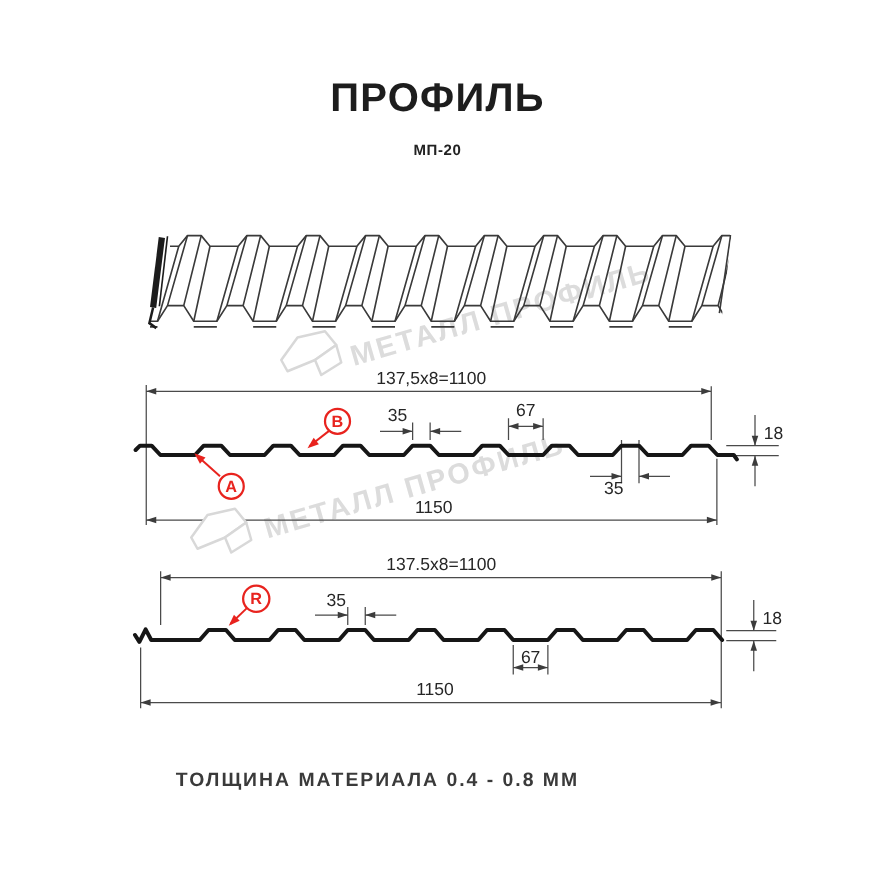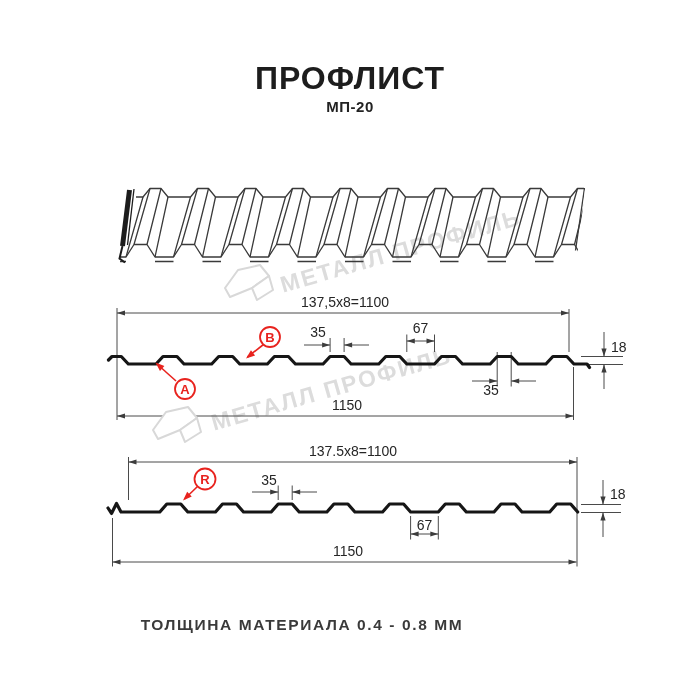--- a/index.html
+++ b/index.html
@@ -6,22 +6,22 @@
     --accent-red:#e8231e;
     --line-dark:#161616;
     --line-mid:#3c3c3c;
     --watermark-gray:#dcdcdc;
   }
   html,body{margin:0;padding:0;background:#fff;}
   #page{position:relative;width:700px;height:700px;background:#ffffff;overflow:hidden;
         font-family:"Liberation Sans",sans-serif;}
   .title{position:absolute;left:0;top:60px;width:700px;text-align:center;
          font-size:32px;font-weight:800;letter-spacing:1px;color:#1d1d1d;}
-  .subtitle{position:absolute;left:0;top:98px;width:700px;text-align:center;
-            font-size:15px;font-weight:700;letter-spacing:.5px;color:#222;}
+  .subtitle{position:absolute;left:0;top:113px;width:700px;text-align:center;
+            font-size:12px;font-weight:700;letter-spacing:.5px;color:#222;}
   .footer{position:absolute;left:0;top:616px;width:604px;text-align:center;
           font-size:15.5px;font-weight:600;letter-spacing:1.6px;color:#3a3a3a;}
   .wm-text{position:absolute;white-space:nowrap;font-size:23px;font-weight:700;
            letter-spacing:2px;color:var(--watermark-gray);transform-origin:0 50%;
            transform:rotate(-16deg);z-index:1;}
   #wm1{left:281px;top:272px;}
   #wm2{left:212px;top:410px;}
   svg.draw{position:absolute;left:0;top:0;z-index:2;}
   .sheet{stroke:#3a3a3a;stroke-width:1.3;fill:none;stroke-linejoin:round;}
   .sheet-thick{stroke:#1c1c1c;fill:none;}
@@ -35,21 +35,21 @@
   .redcirc{stroke:var(--accent-red);stroke-width:1.8;fill:none;}
   .redtxt{font-family:"Liberation Sans",sans-serif;font-size:13px;font-weight:700;
           fill:var(--accent-red);text-anchor:middle;}
   .logo{stroke:#d8d8d8;stroke-width:2;fill:#ffffff;stroke-linejoin:round;}
 </style>
 </head>
 <body>
 
 <div id="page">
 
-  <div class="title">ПРОФЛИСТ</div>
+  <div class="title">ПРОФИЛЬ</div>
   <div class="subtitle">МП-20</div>
 
   <div id="wm1" class="wm-text">МЕТАЛЛ ПРОФИЛЬ</div>
   <div id="wm2" class="wm-text">МЕТАЛЛ ПРОФИЛЬ</div>
 
   <svg class="draw" width="700" height="700" viewBox="0 0 700 700">
 
     <defs>
       <clipPath id="sheetclip">
         <polygon points="133,181 586,181 576,266 116,266"></polygon>

